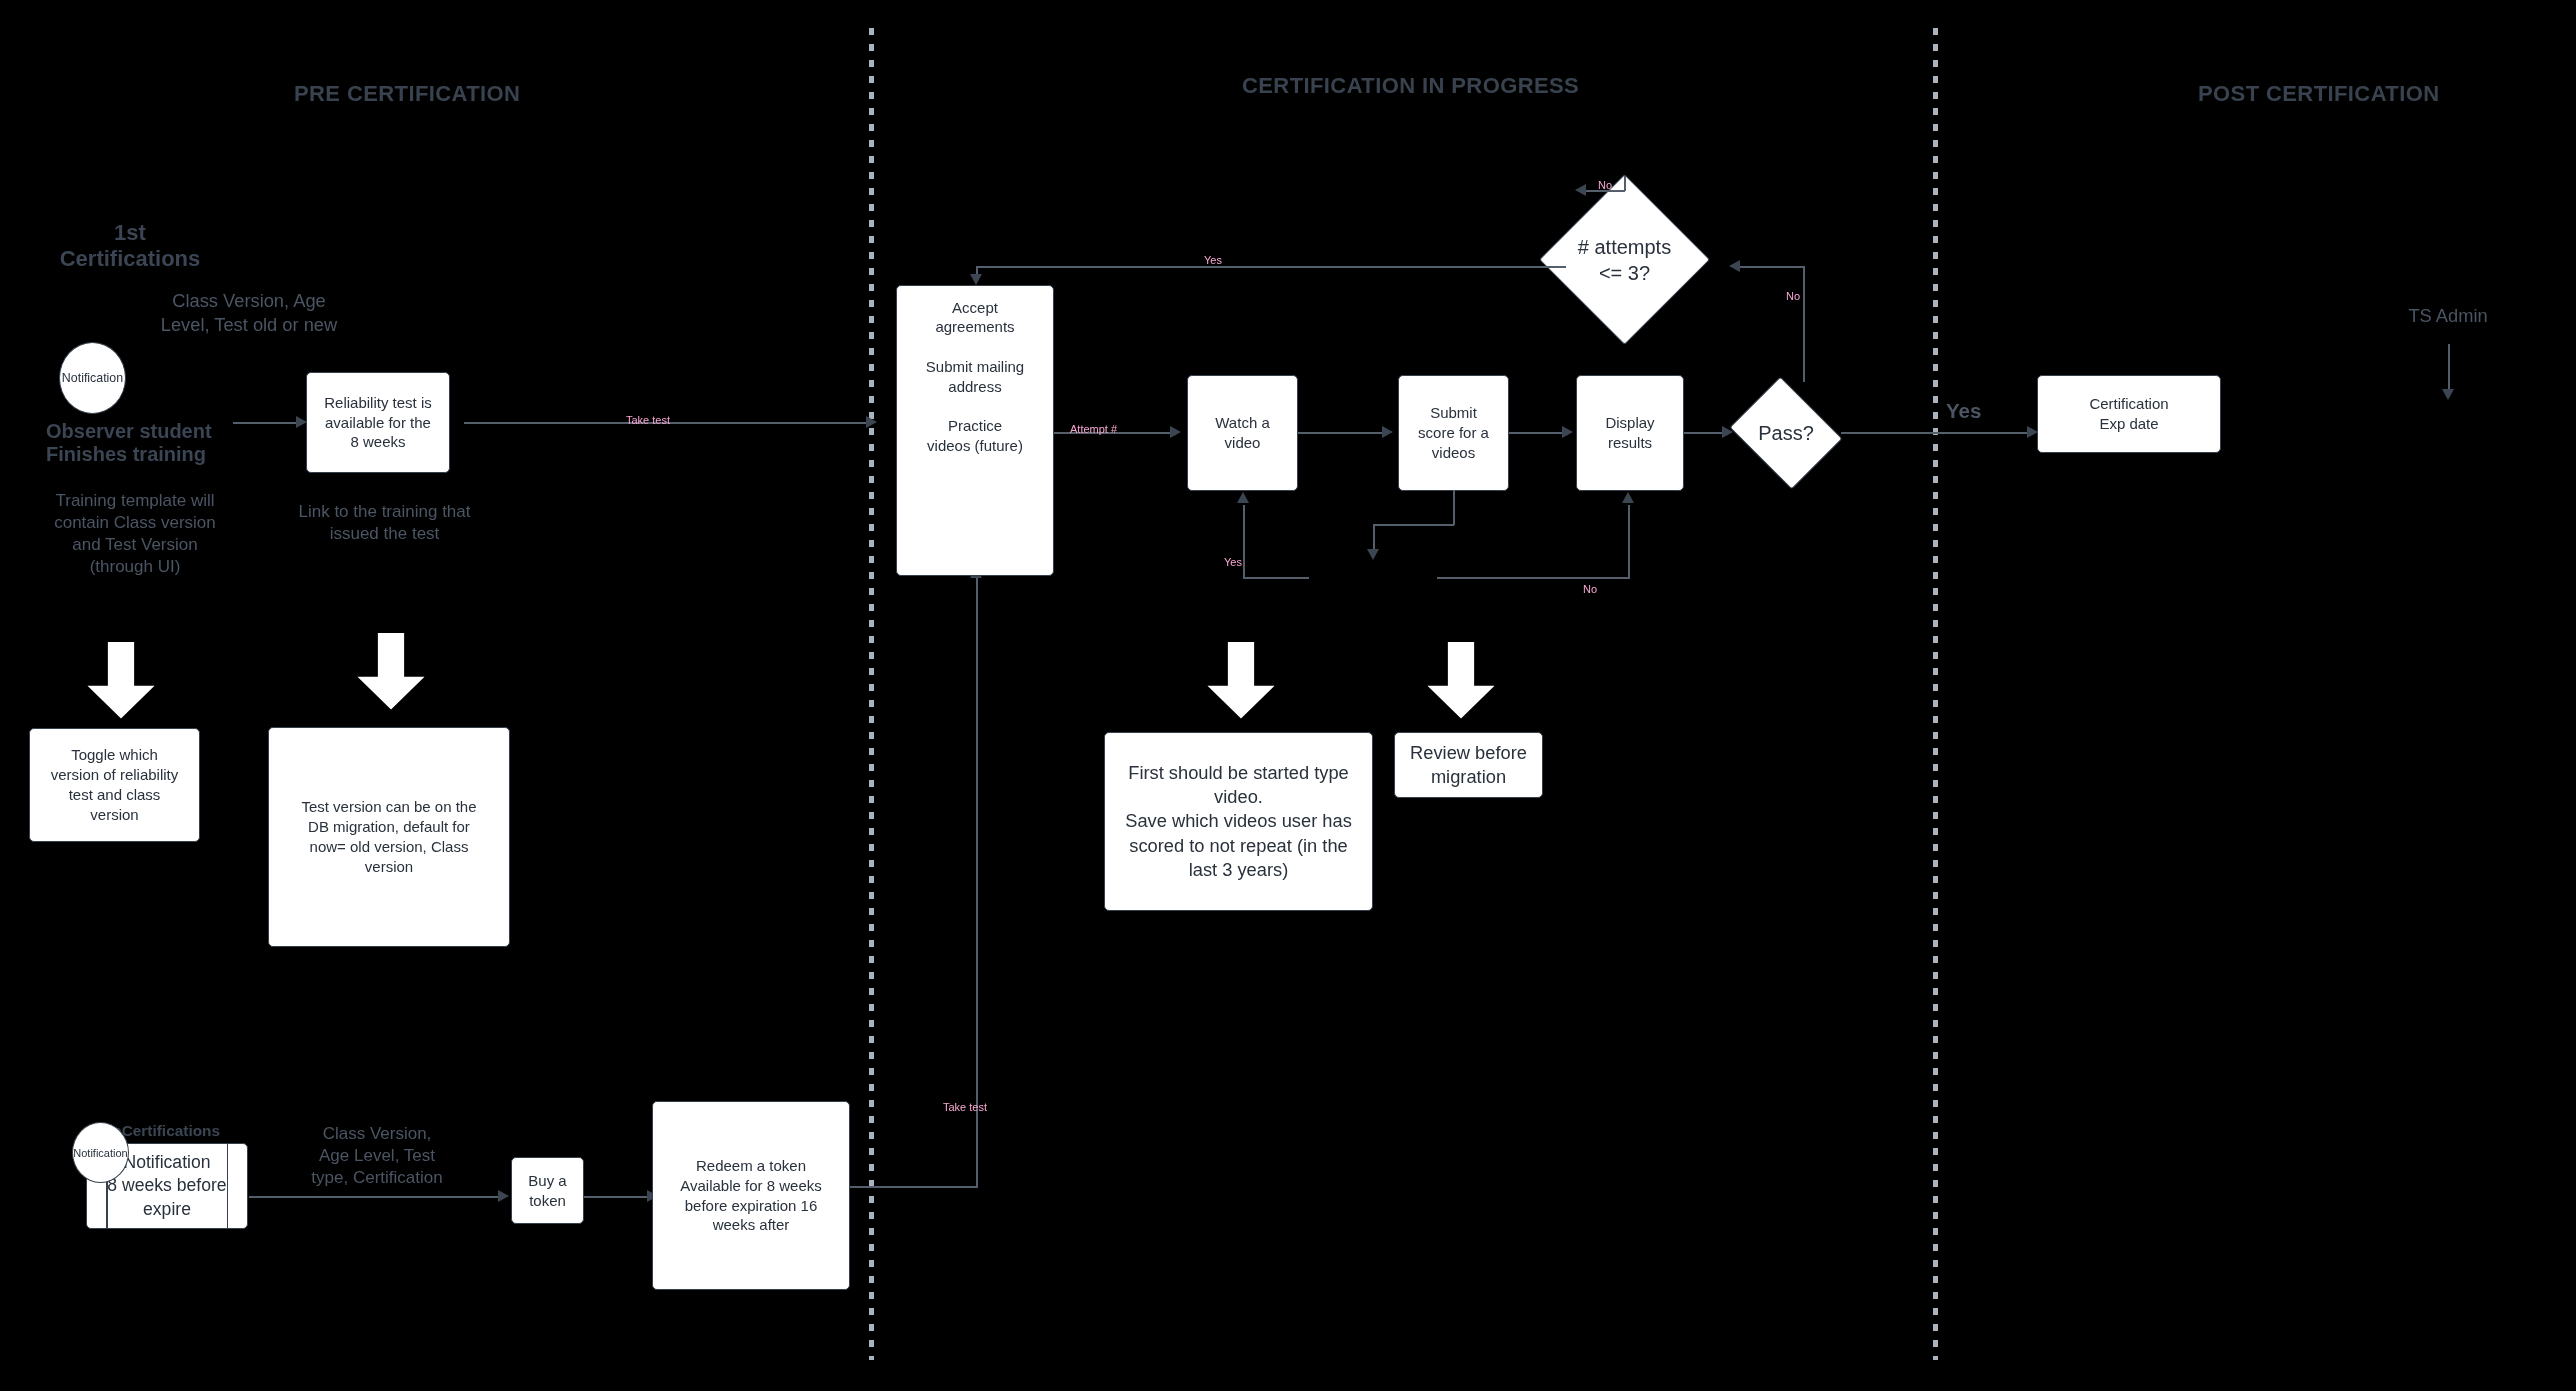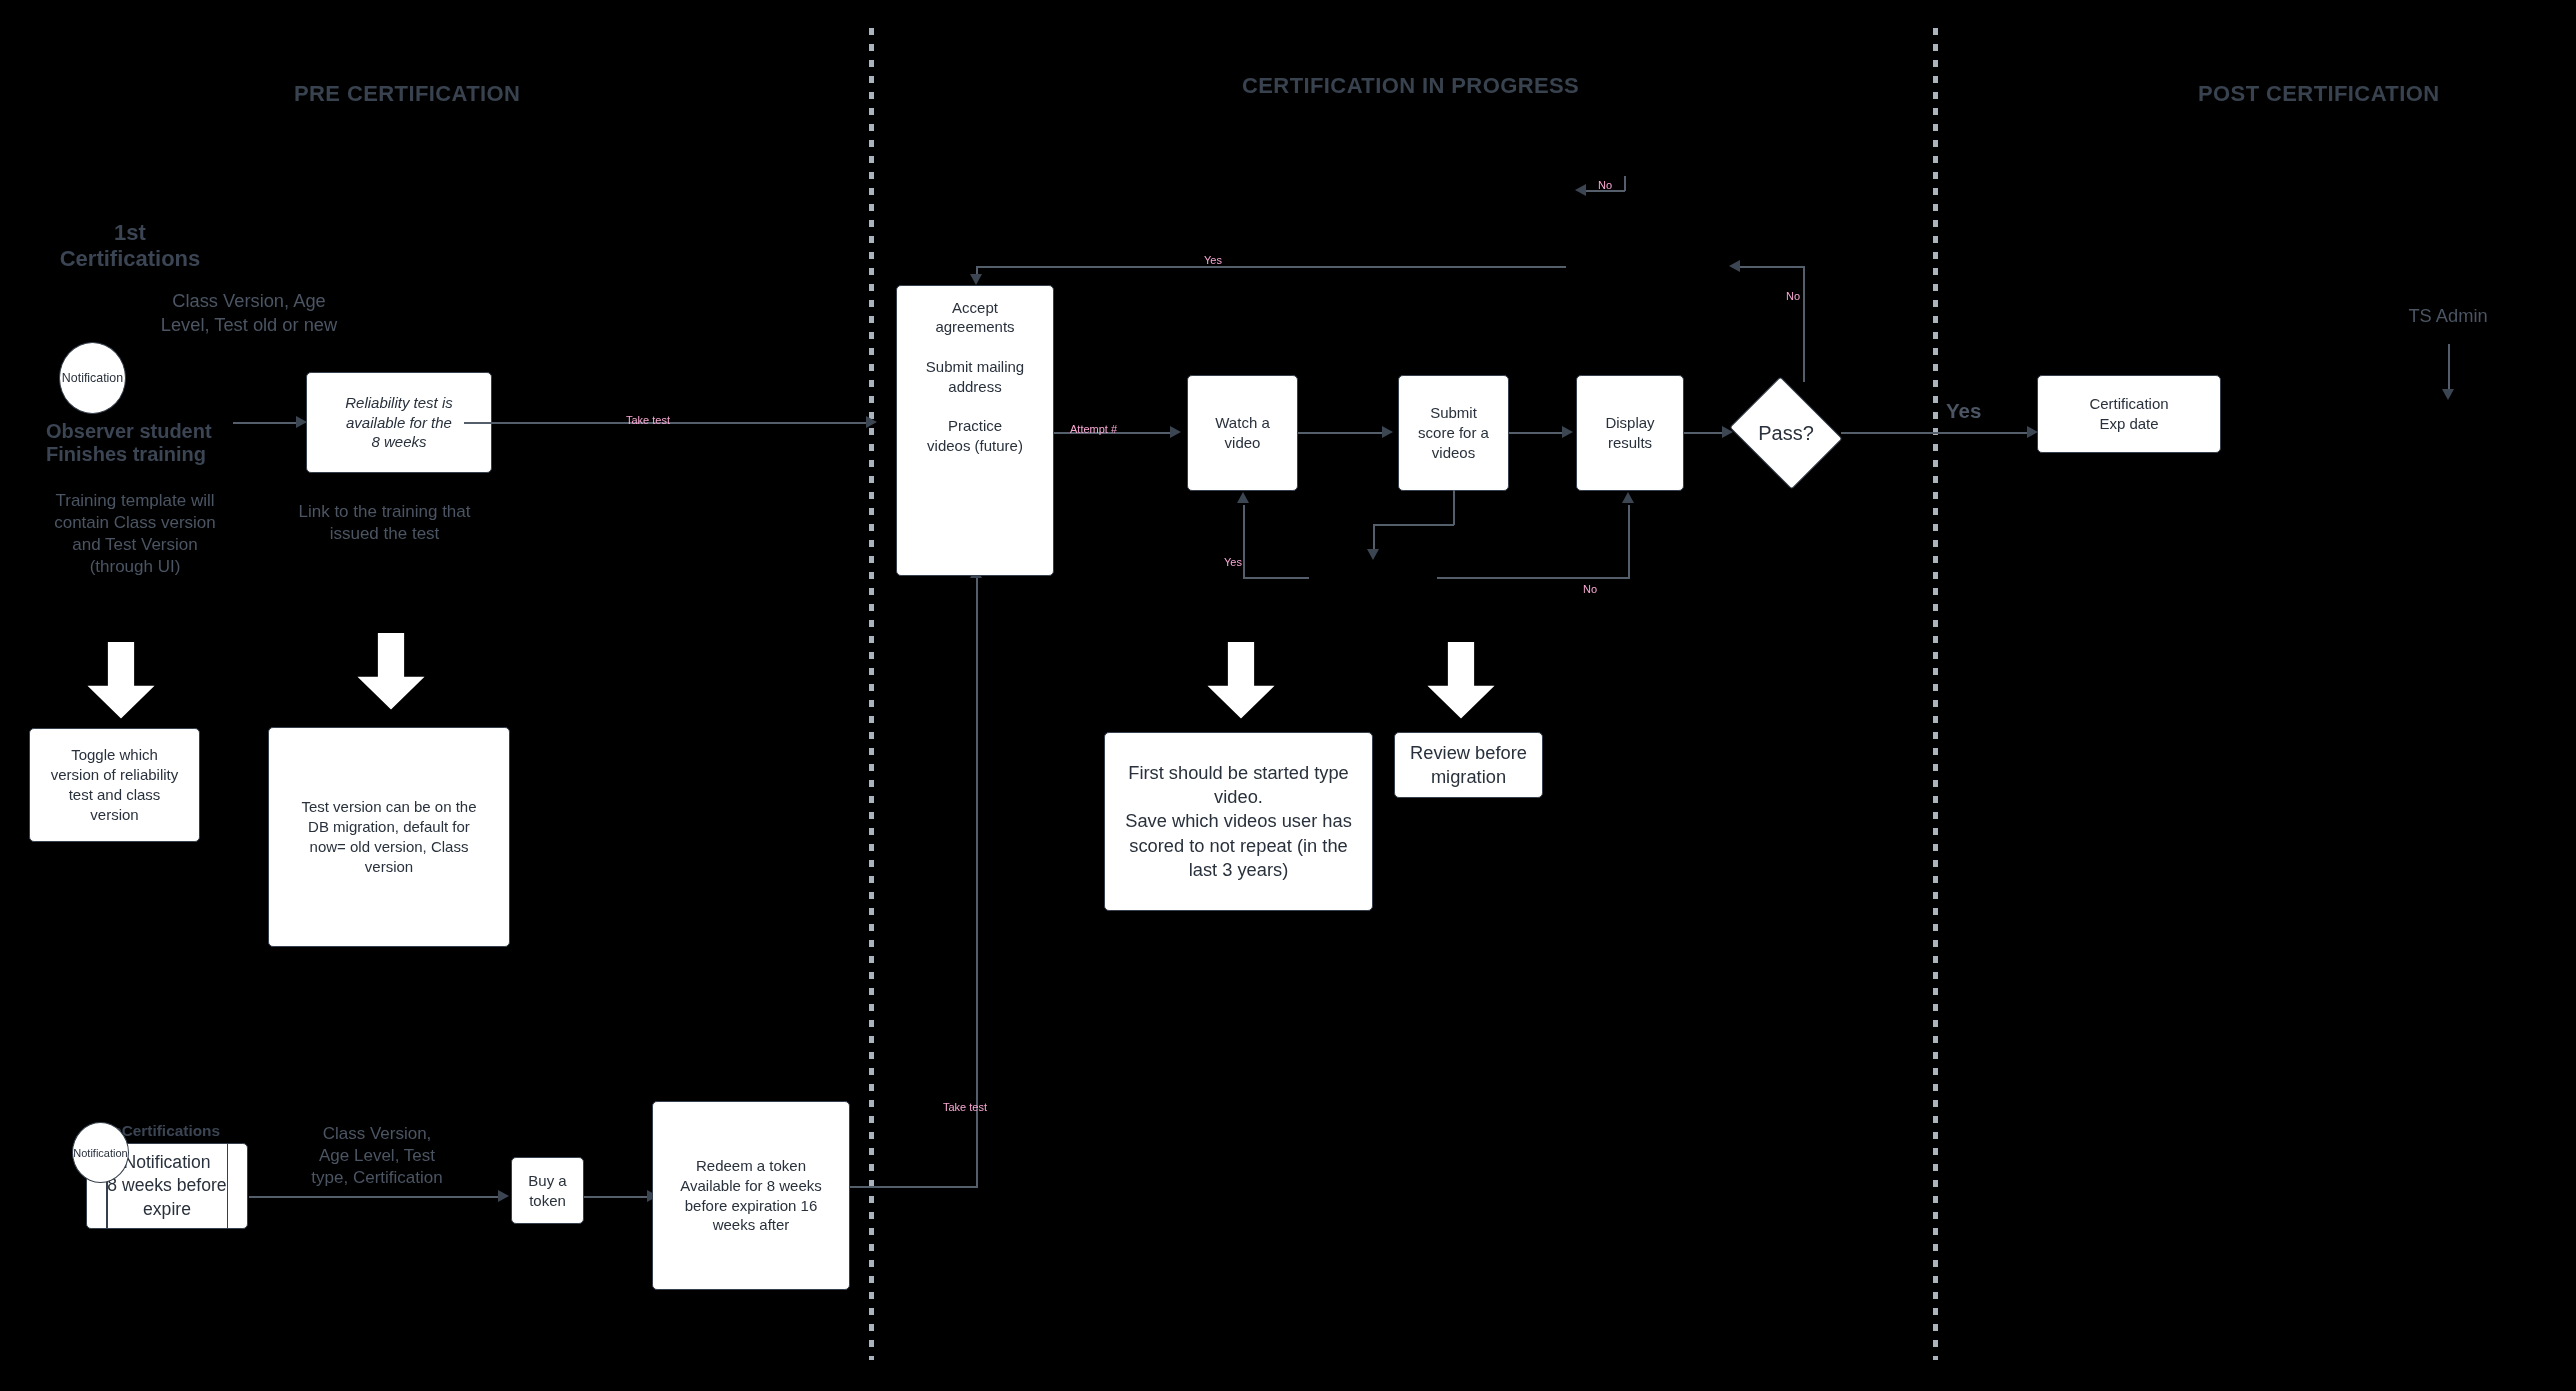--- a/index.html
+++ b/index.html
@@ -98,21 +98,21 @@
 Finishes training</div>
 
   <div class="note" style="left:29px;top:490px;width:212px;font-size:17px;">Training template will
 contain Class version
 and Test Version
 (through UI)</div>
 
   <div class="h" style="left:233px;top:422px;width:64px;"></div>
   <div class="arrow r" style="left:296px;top:416px;"></div>
 
-  <div class="node" style="left:306px;top:372px;width:186px;height:101px;font-style:italic;">Reliability test is
+  <div class="node" style="left:306px;top:372px;width:144px;height:101px;">Reliability test is
 available for the
 8 weeks</div>
 
   <div class="note" style="left:293px;top:501px;width:183px;font-size:17px;">Link to the training that
 issued the test</div>
 
   <div class="h" style="left:464px;top:422px;width:408px;"></div>
   <div class="arrow r" style="left:866px;top:416px;"></div>
   <div class="edge-label" style="left:626px;top:414px;">Take test</div>
 
@@ -230,20 +230,25 @@
 
   <div class="node" style="left:1104px;top:732px;width:269px;height:179px;font-size:18.3px;">First should be started type
 video.
 Save which videos user has
 scored to not repeat (in the
 last 3 years)</div>
 
   <div class="node" style="left:1394px;top:732px;width:149px;height:66px;font-size:18.3px;">Review before
 migration</div>
 
+  <div class="diamond" style="left:1522px;top:176px;width:205px;height:168px;">
+    <div class="shape" style="inset:23.4px 42px;"></div>
+    <div class="txt"># attempts
+&lt;= 3?</div>
+  </div>
 
   <div class="h" style="left:976px;top:266px;width:590px;"></div>
   <div class="v" style="left:976px;top:266px;height:8.8px;"></div>
   <div class="arrow d" style="left:970px;top:274px;"></div>
   <div class="edge-label" style="left:1204px;top:254px;">Yes</div>
 
   <div class="v" style="left:1624px;top:176px;height:14.6px;"></div>
   <div class="h" style="left:1583px;top:190px;width:42px;"></div>
   <div class="arrow l" style="left:1575px;top:184px;"></div>
   <div class="edge-label" style="left:1598px;top:179px;">No</div>

